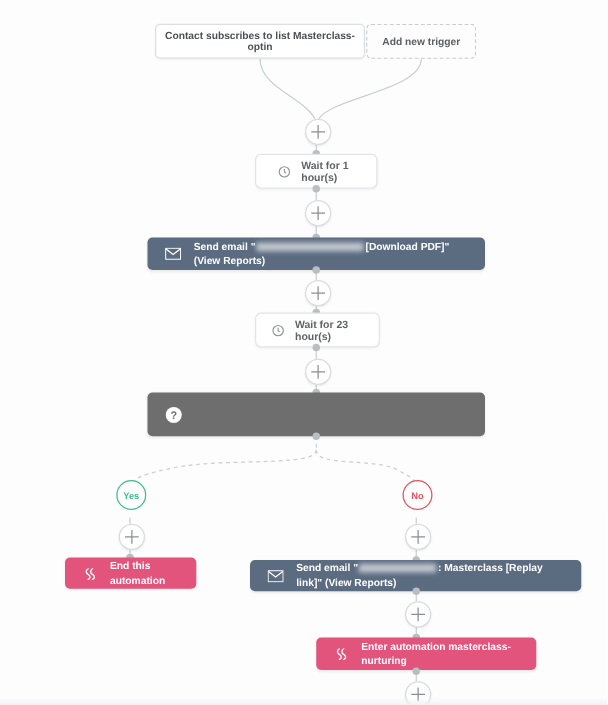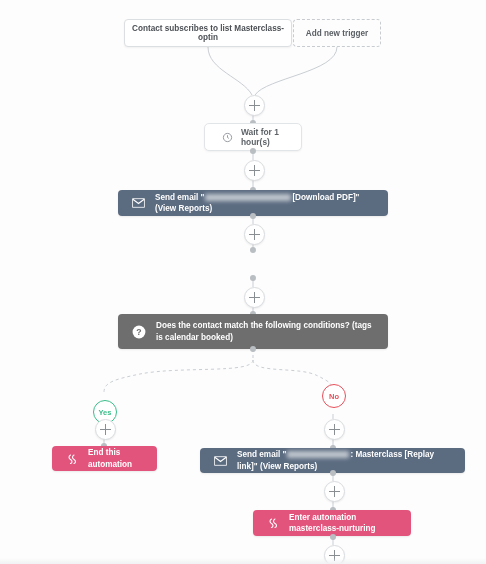--- a/index.html
+++ b/index.html
@@ -230,35 +230,41 @@
     </svg>
     <span class="label">
       <span>Send email "</span><span class="blur" style="width:86px"></span><span>[Download PDF]" (View Reports)</span>
     </span>
   </div>
   <div class="dot" style="left:250px; top:213px;"></div>
 
   <div class="plus" style="left:244px; top:224px;"></div>
 
   <div class="dot" style="left:250px; top:247px;"></div>
+  <div class="node wait" style="left:204px; top:250px; width:100px;">
+    <svg class="ico" width="11" height="11" viewBox="0 0 24 24" fill="none" stroke="#8f949a" stroke-width="2">
+      <circle cx="12" cy="12" r="9"></circle>
+        <path d="M12 7v5l3 2"></path>
+    </svg>
+    <span>Wait for 23 hour(s)</span>
+  </div>
   <div class="dot" style="left:250px; top:275px;"></div>
 
   <div class="plus" style="left:244px; top:287px;"></div>
 
   <div class="dot" style="left:250px; top:311px;"></div>
   <div class="node bar cond" style="left:118px; top:314px; width:270px; height:35px;">
     <svg class="ico" width="14" height="14" viewBox="0 0 24 24">
       <circle cx="12" cy="12" r="11" fill="#ffffff"></circle>
       <text x="12" y="17" text-anchor="middle" font-size="15" font-family="Liberation Sans, sans-serif" font-weight="bold" fill="#6e6e6e">?</text>
     </svg>
-    <span class="label">Does the contact match the following conditions? (tags is calendar booked)</span>
   </div>
   <div class="dot" style="left:250px; top:346px;"></div>
 
-  <div class="badge yes" style="left:93px; top:400px;">
+  <div class="badge yes" style="left:93px; top:384px;">
     <span>Yes</span>
   </div>
   <div class="badge no" style="left:322px; top:384px;">
     <span>No</span>
   </div>
 
   <div class="plus" style="left:95px; top:419px;"></div>
   <div class="dot" style="left:101px; top:443px;"></div>
   <div class="node bar pink" style="left:52px; top:446px; width:105px; height:25px;align-items:center;">
     <svg class="ico" width="12" height="12" viewBox="0 0 24 24" fill="none" stroke="#ffffff" stroke-width="2.2" stroke-linecap="round">
@@ -277,21 +283,21 @@
     </svg>
     <span class="label">
       <span>Send email "</span><span class="blur" style="width:62px"></span><span>: Masterclass [Replay link]" (View Reports)</span>
     </span>
   </div>
   <div class="dot" style="left:330px; top:470px;"></div>
 
   <div class="plus" style="left:324px; top:481px;"></div>
 
   <div class="dot" style="left:330px; top:507px;"></div>
-  <div class="node bar pink" style="left:253px; top:510px; width:158px; height:26px;">
+  <div class="node bar pink" style="left:253px; top:510px; width:176px; height:26px;">
     <svg class="ico" width="12" height="12" viewBox="0 0 24 24" fill="none" stroke="#ffffff" stroke-width="2.2" stroke-linecap="round">
       <path d="M9 4C5 6 5 11 9 13s4 7 0 8"></path>
       <path d="M16 4c-4 2-4 7 0 9s4 7 0 8"></path>
     </svg>
     <span class="label">Enter automation masterclass-nurturing</span>
   </div>
   <div class="dot" style="left:330px; top:534px;"></div>
 
   <div class="plus" style="left:324px; top:545px;"></div>
 

